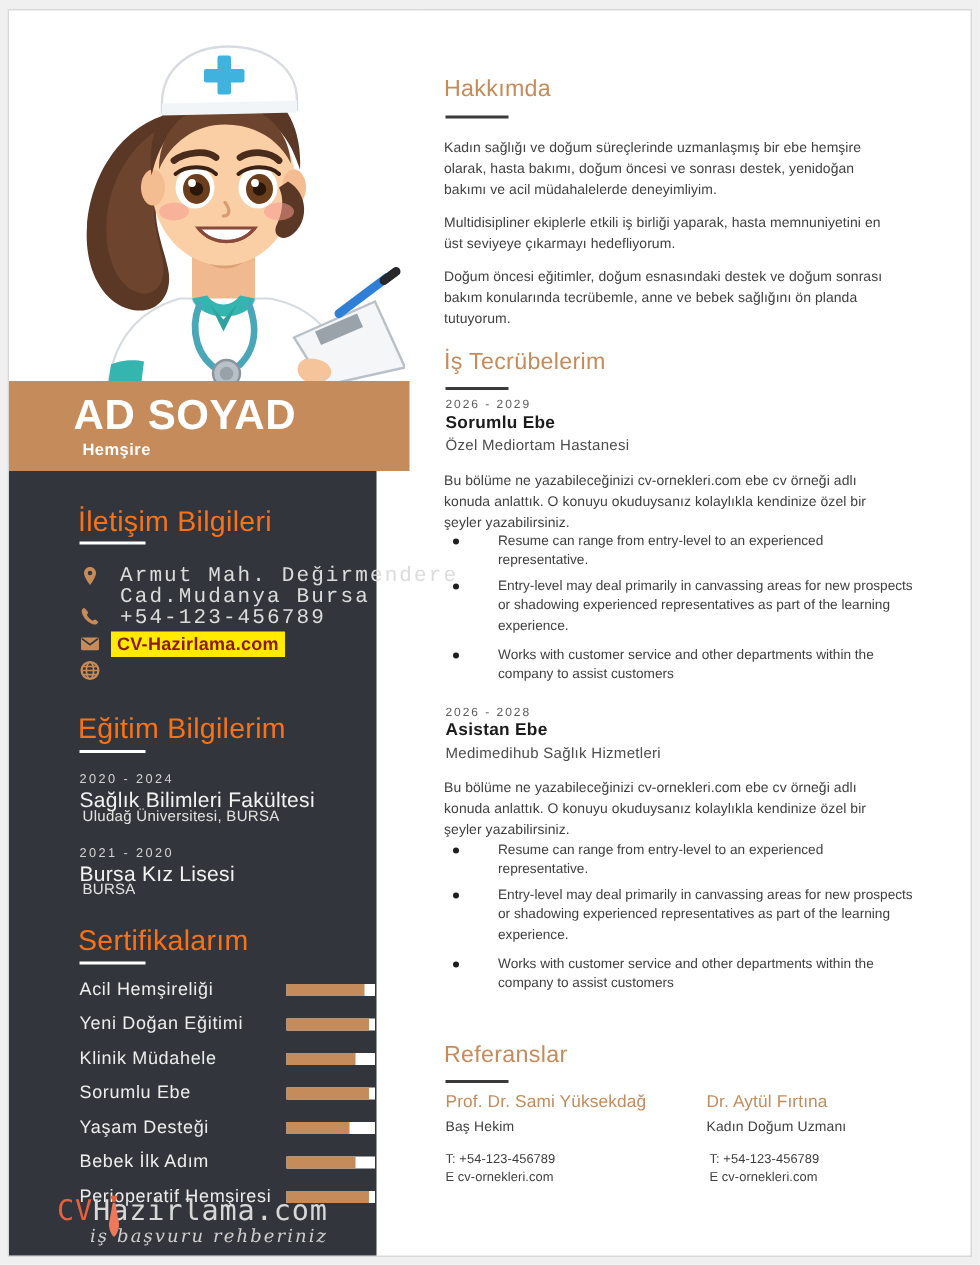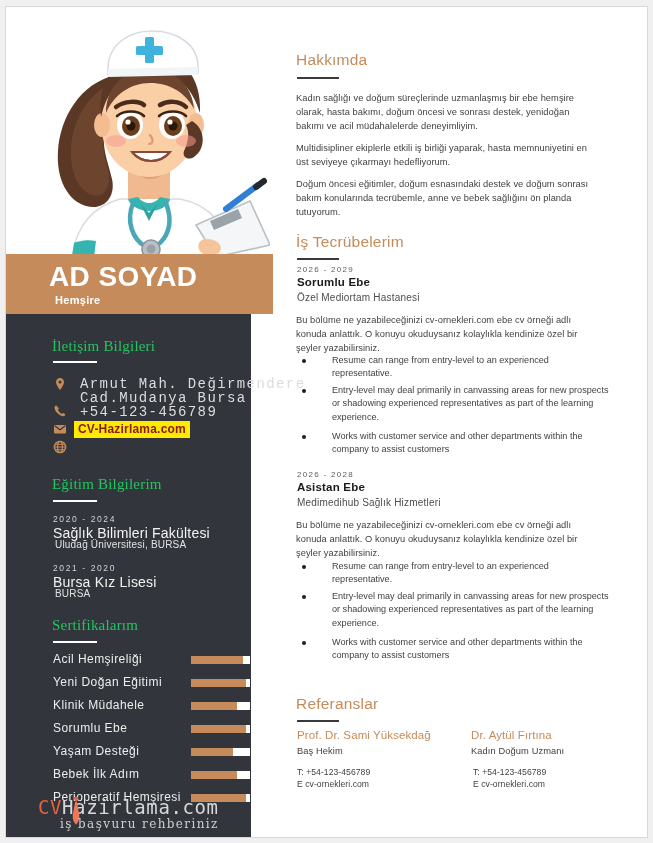--- a/index.html
+++ b/index.html
@@ -80,25 +80,24 @@
     left: 0;
     top: 307px;
     width: 245px;
     height: 525px;
     background: #32363c;
   }
 
   .side-head {
     position: absolute;
     left: 46px;
-    color: #22c55e;
-    font-size: 15px;
-    letter-spacing: 0.2px;
-    white-space: nowrap;
-    font-family: Liberation Serif, serif;
+    color: #f97316;
+    font-size: 19px;
+    letter-spacing: 0.2px;
+    white-space: nowrap;
   }
   .side-rule {
     position: absolute;
     left: 47px;
     width: 44px;
     height: 2px;
     background: #ffffff;
   }
 
   .contact-icon {
@@ -208,20 +207,21 @@
     top: 1px;
     width: 14px;
     height: 28px;
   }
   #logo-tag {
     position: absolute;
     left: 22px;
     top: 21px;
     color: #cfcfcf;
     font-family: "DejaVu Serif", serif;
+    font-style: italic;
     font-size: 12px;
     letter-spacing: 1.4px;
     white-space: nowrap;
   }
 
   
   #right-col {
     position: absolute;
     left: 290px;
     top: 0;

